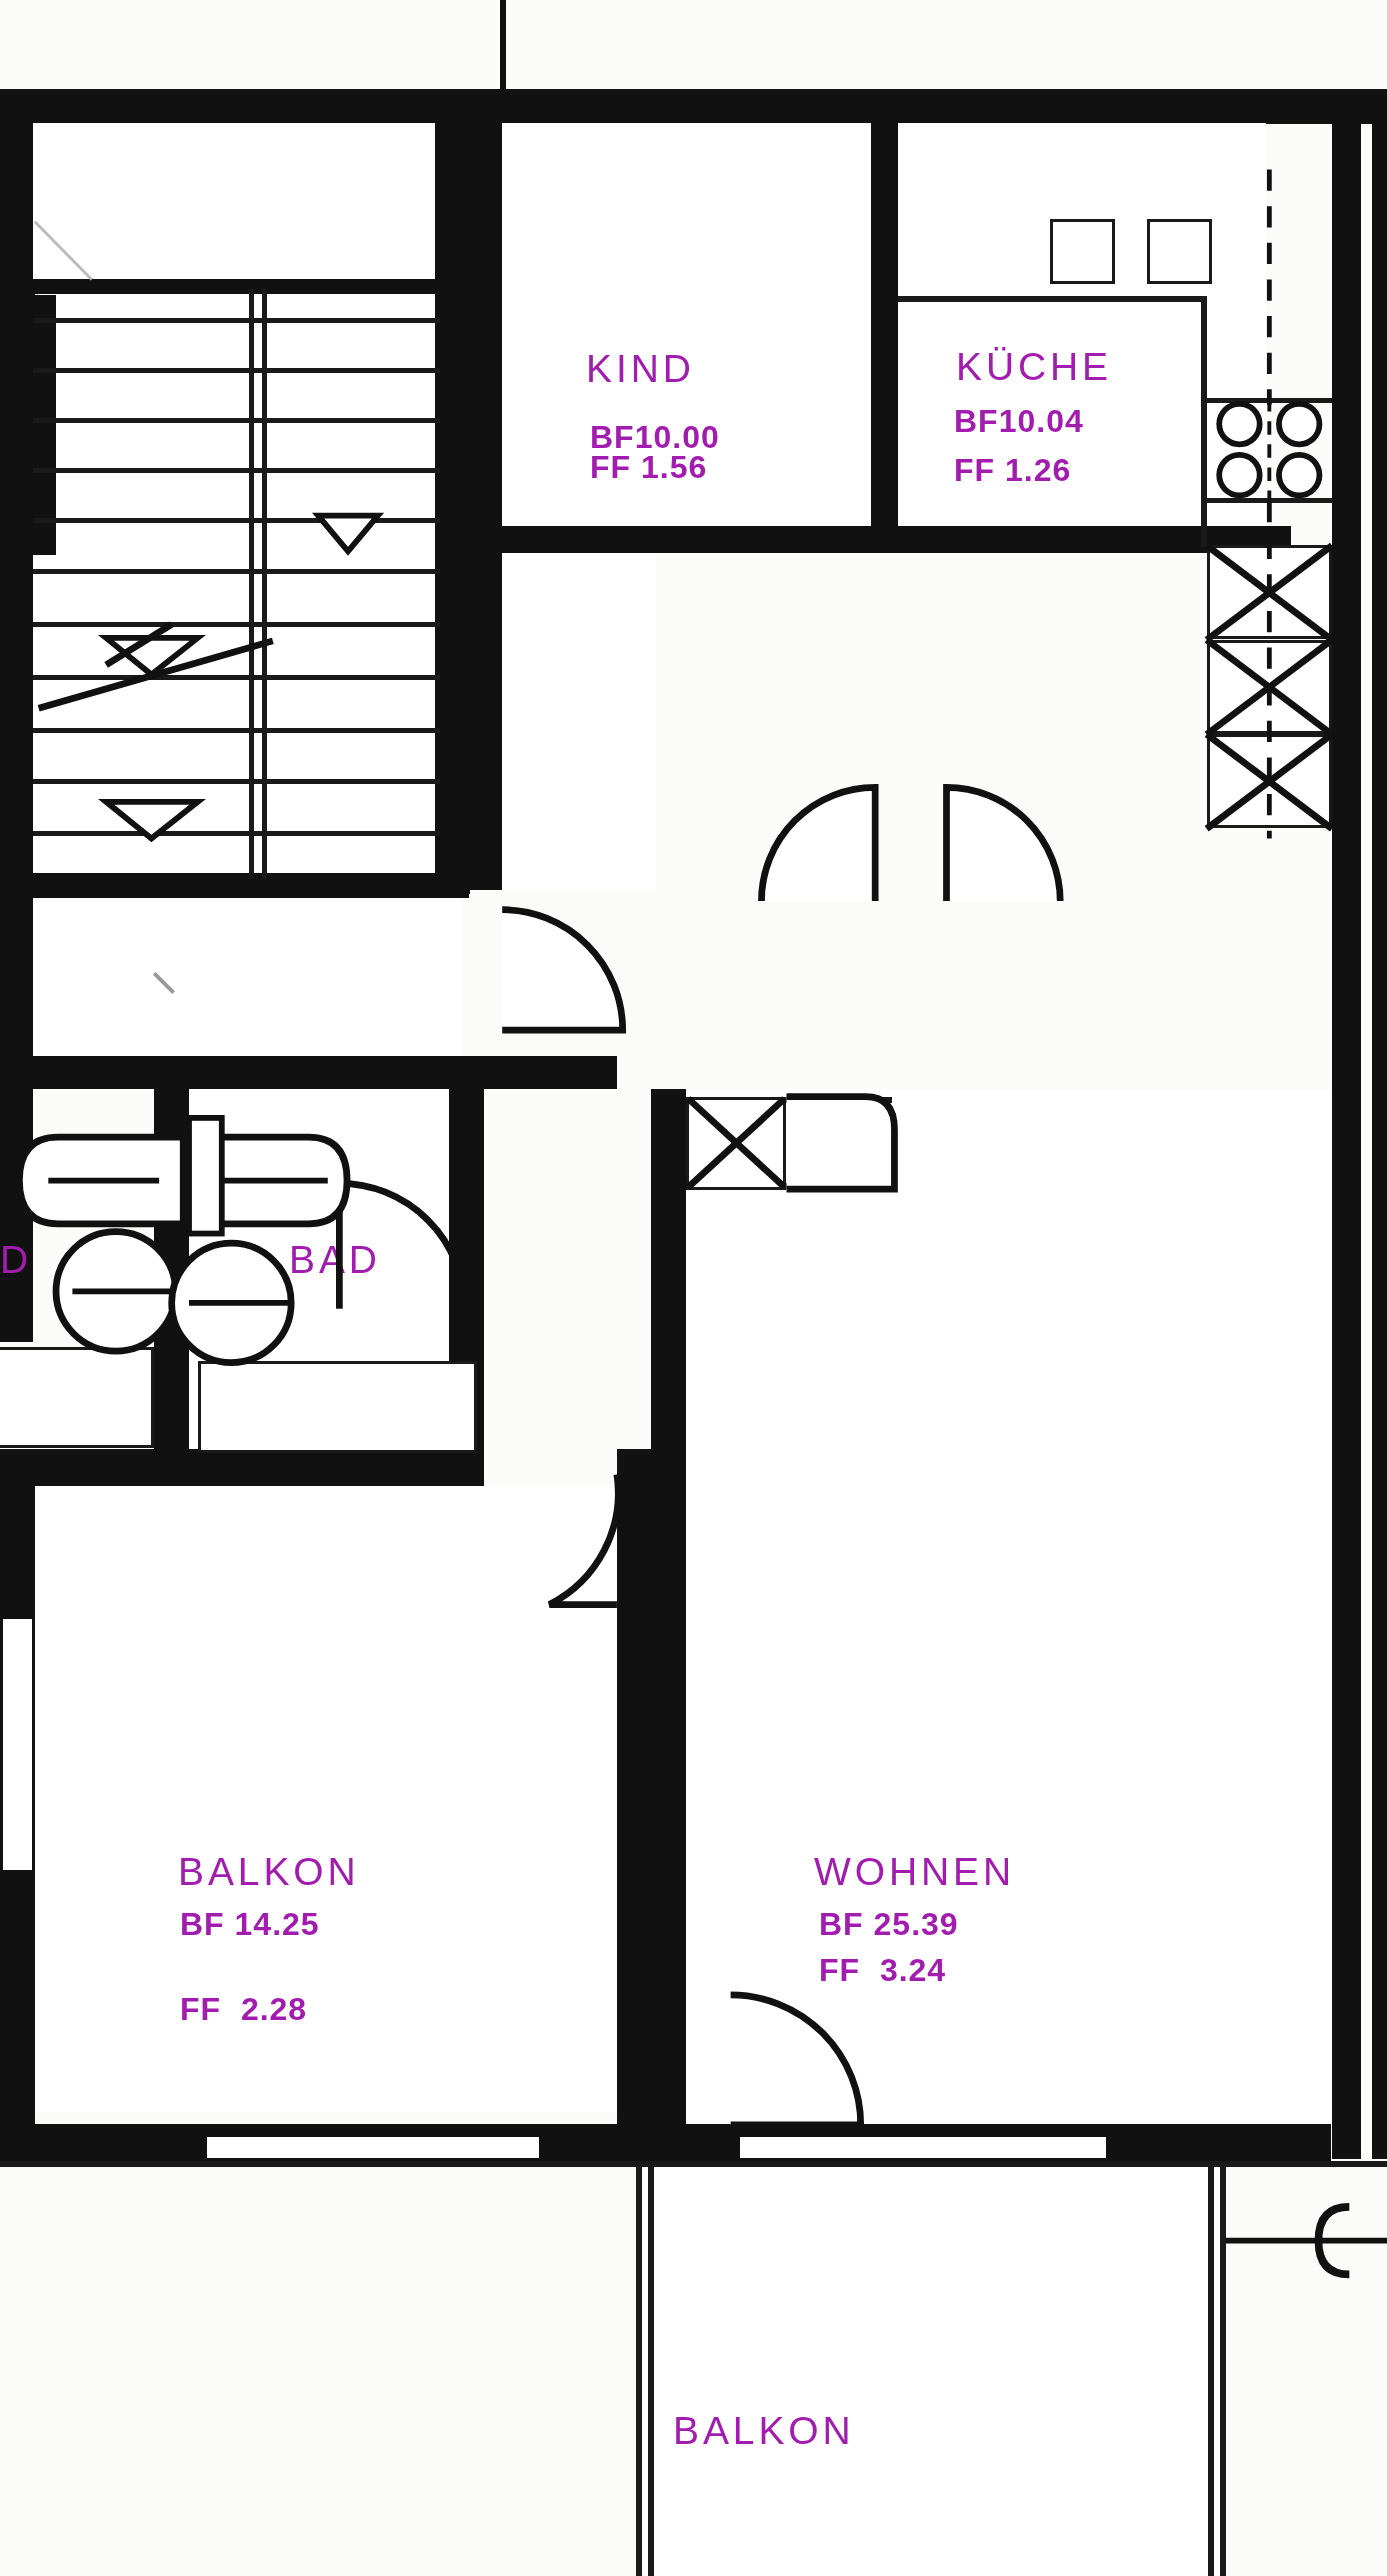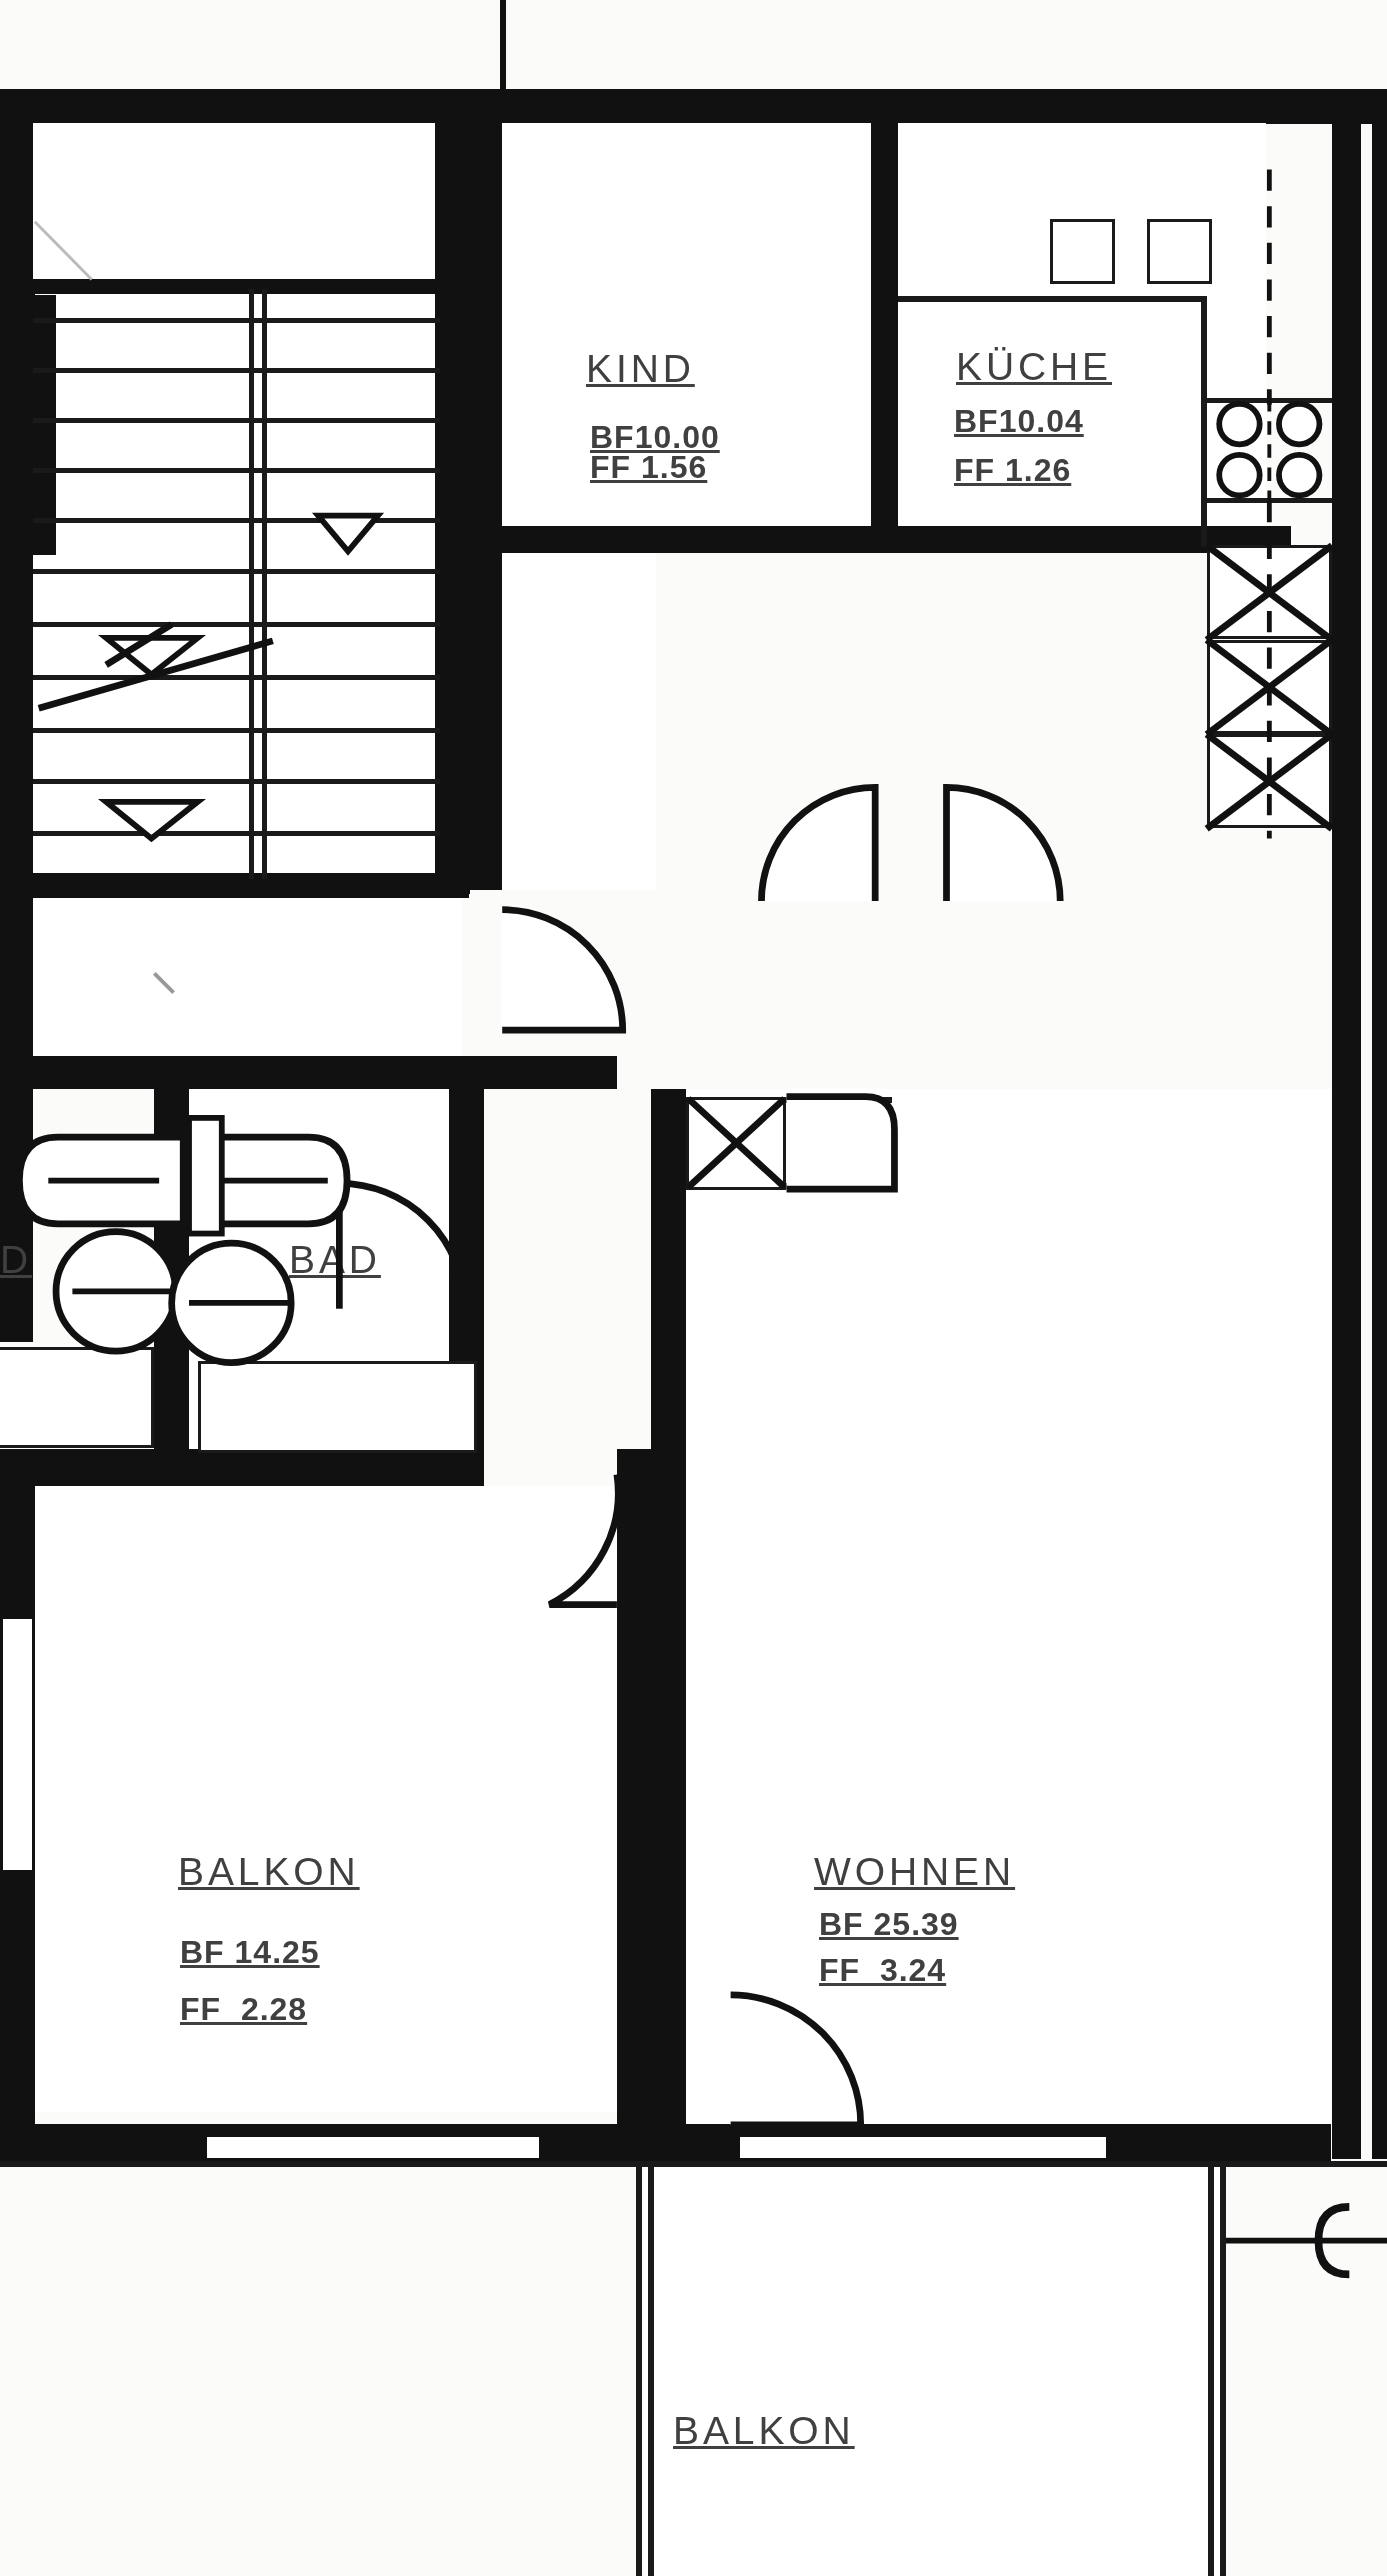--- a/index.html
+++ b/index.html
@@ -26,25 +26,24 @@
   .thinline {
     position: absolute;
     background: #1a1a1a;
   }
   .room {
     position: absolute;
     background: #ffffff;
   }
   .label {
     position: absolute;
-    color: #404040;
+    color: #a21caf;
     font-family: "Liberation Sans", sans-serif;
     white-space: pre;
     letter-spacing: 1.9px;
-    text-decoration: underline;
   }
   .room-name {
     font-size: 39px;
     font-weight: 500;
     letter-spacing: 3.9px;
   }
   .room-val {
     font-size: 32px;
     font-weight: bold;
     letter-spacing: 1px;
@@ -164,21 +163,21 @@
   <div class="outline-thin" style="left:-19px; top:1347px; width:173px; height:101px;"></div>
 
   <div class="outline-thin" style="left:198px; top:1361px; width:279px; height:92px;"></div>
 
   <div class="room" style="left:33px; top:1486px; width:617px; height:626px;"></div>
   <div class="wall" style="left:0px; top:1486px; width:35px; height:675px;"></div>
   <div class="wall" style="left:617px; top:1449px; width:35px; height:711px;"></div>
   <div class="wall" style="left:0px; top:2124px; width:675px; height:37px;"></div>
 
   <div class="label room-name" style="left:178px; top:1850px;">BALKON</div>
-  <div class="label room-val" style="left:180px; top:1906px;margin-top:28px;">BF 14.25</div>
+  <div class="label room-val" style="left:180px; top:1906px;">BF 14.25</div>
   <div class="label room-val" style="left:180px; top:1991px;">FF  2.28</div>
 
   <div class="win" style="left:207px; top:2134px; width:332px; height:27px;"></div>
 
   <div class="room" style="left:651px; top:1089px; width:680px; height:1072px;"></div>
   <div class="wall" style="left:651px; top:1089px; width:35px; height:372px;"></div>
   <div class="wall" style="left:651px; top:1461px; width:35px; height:700px;"></div>
   <div class="wall" style="left:651px; top:2124px; width:680px; height:37px;"></div>
 
   <div class="label room-name" style="left:814px; top:1850px;">WOHNEN</div>

